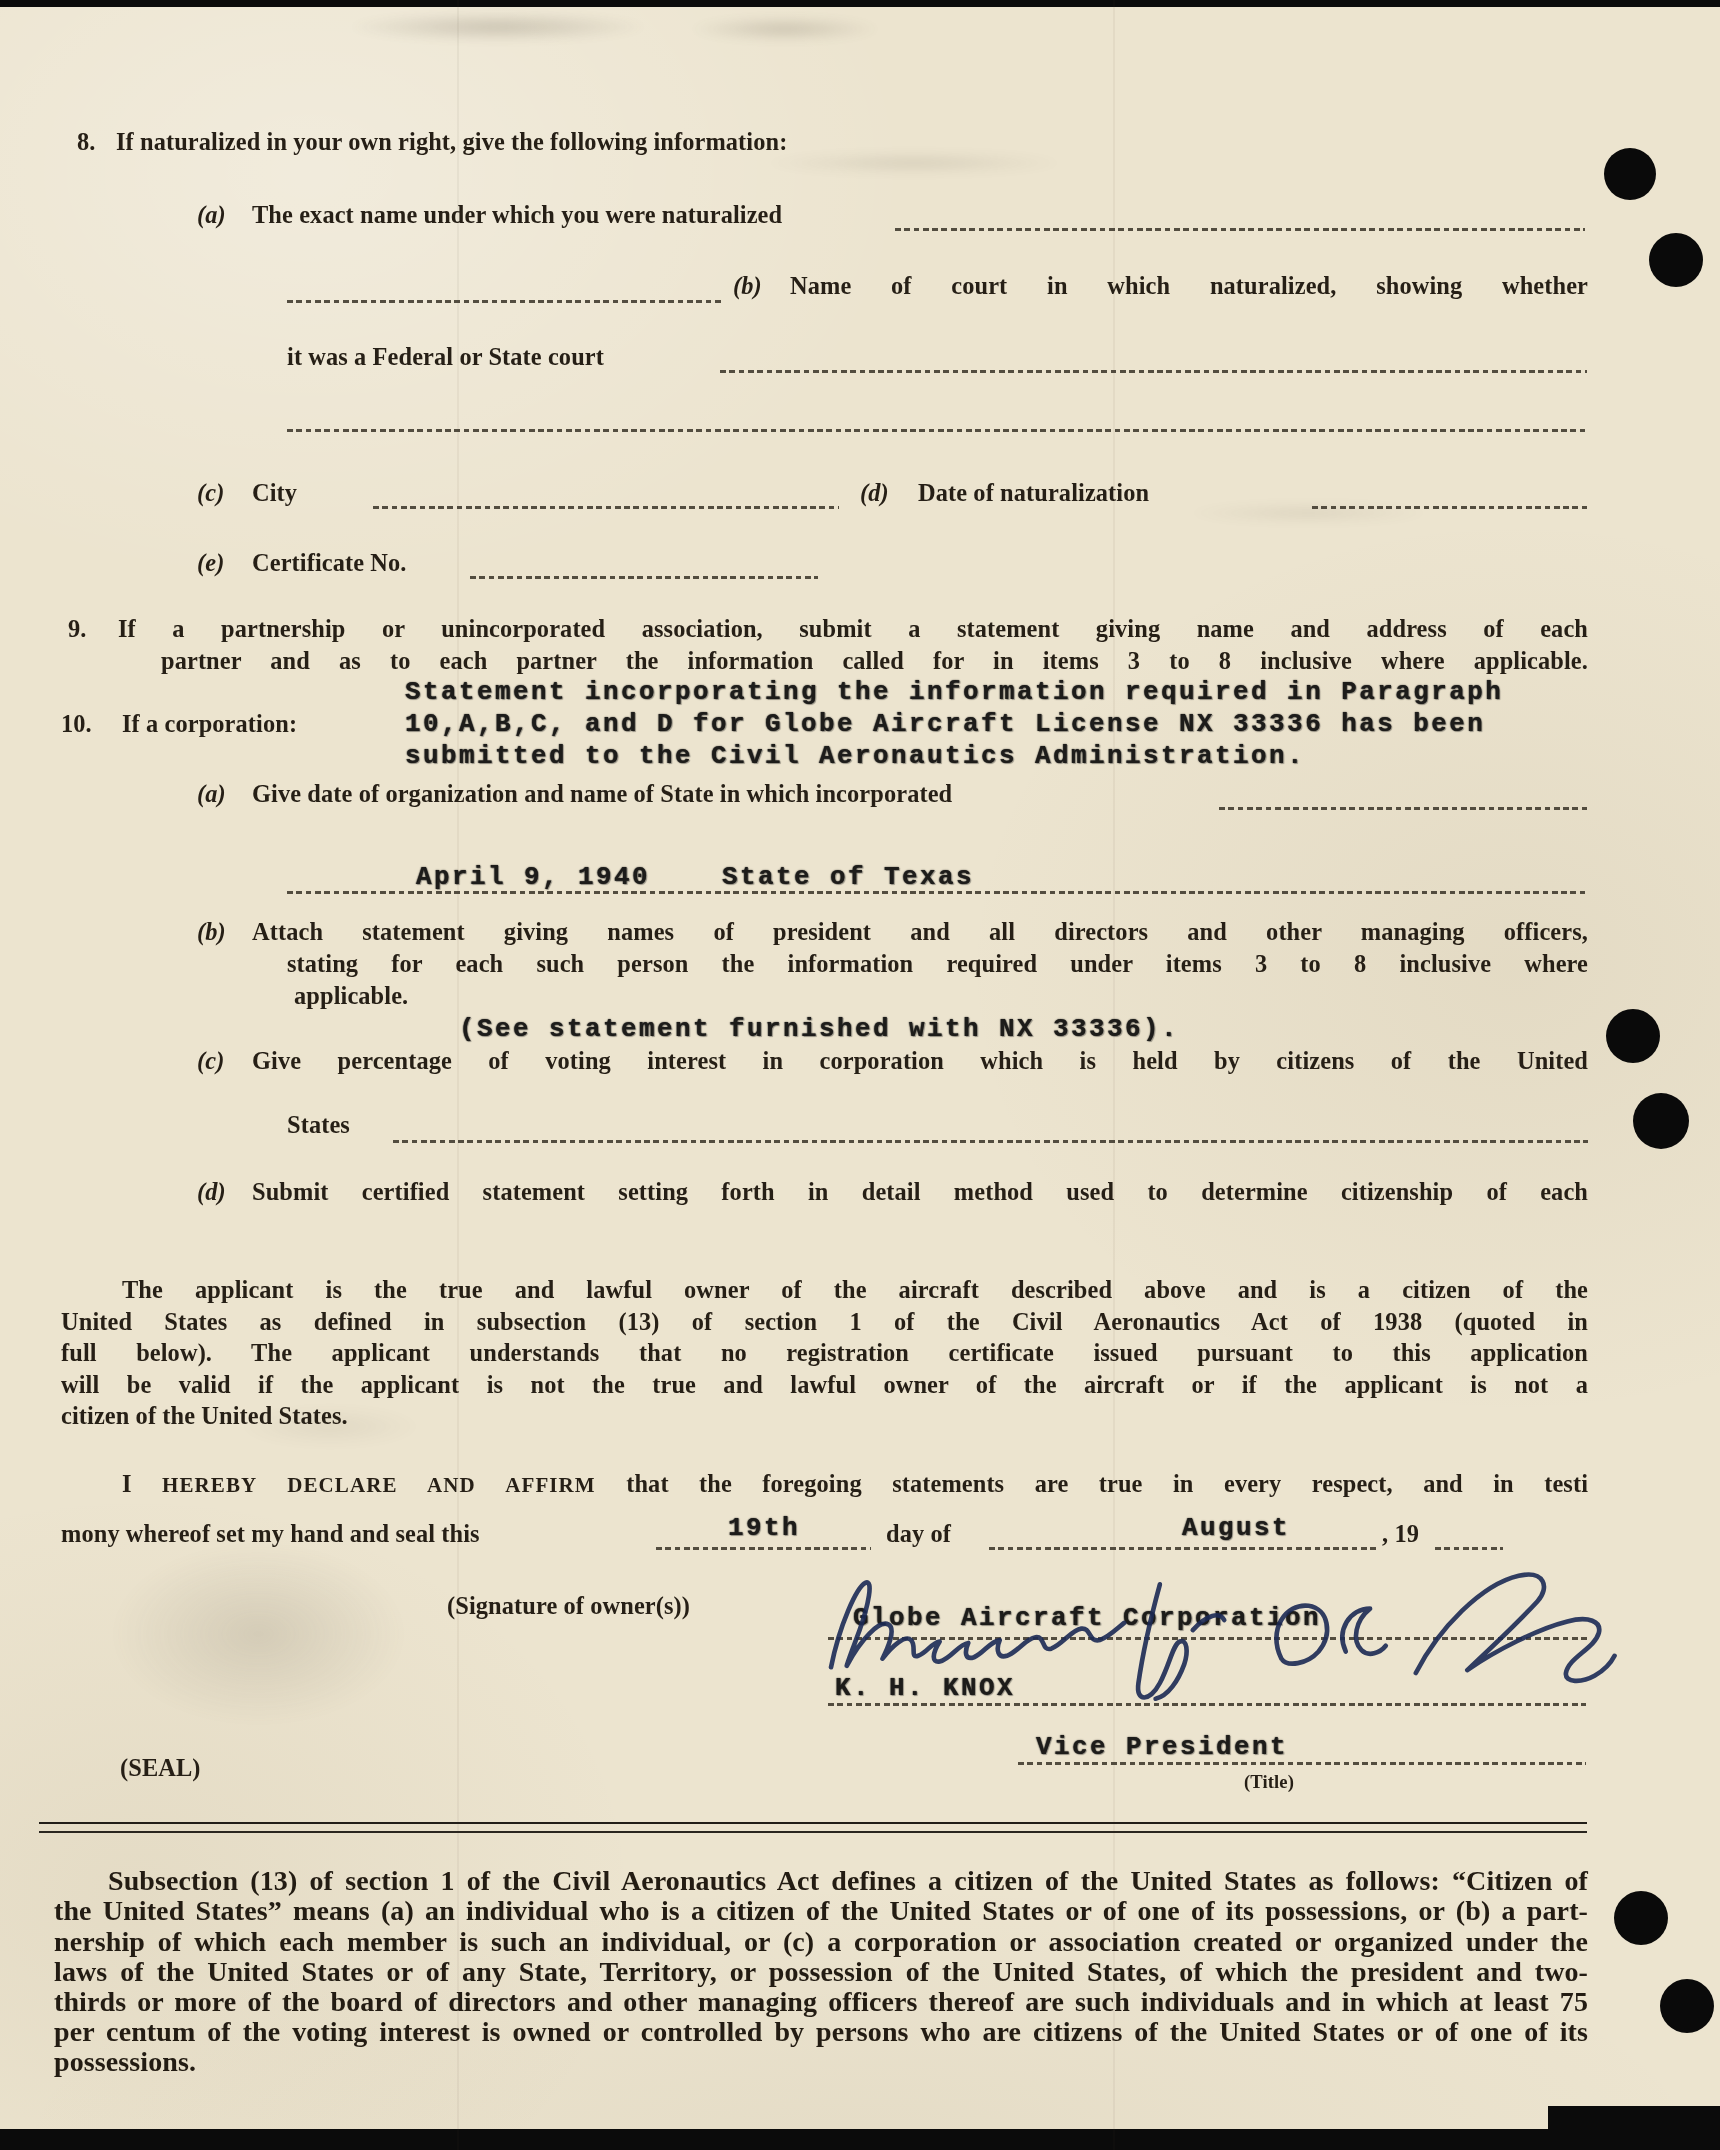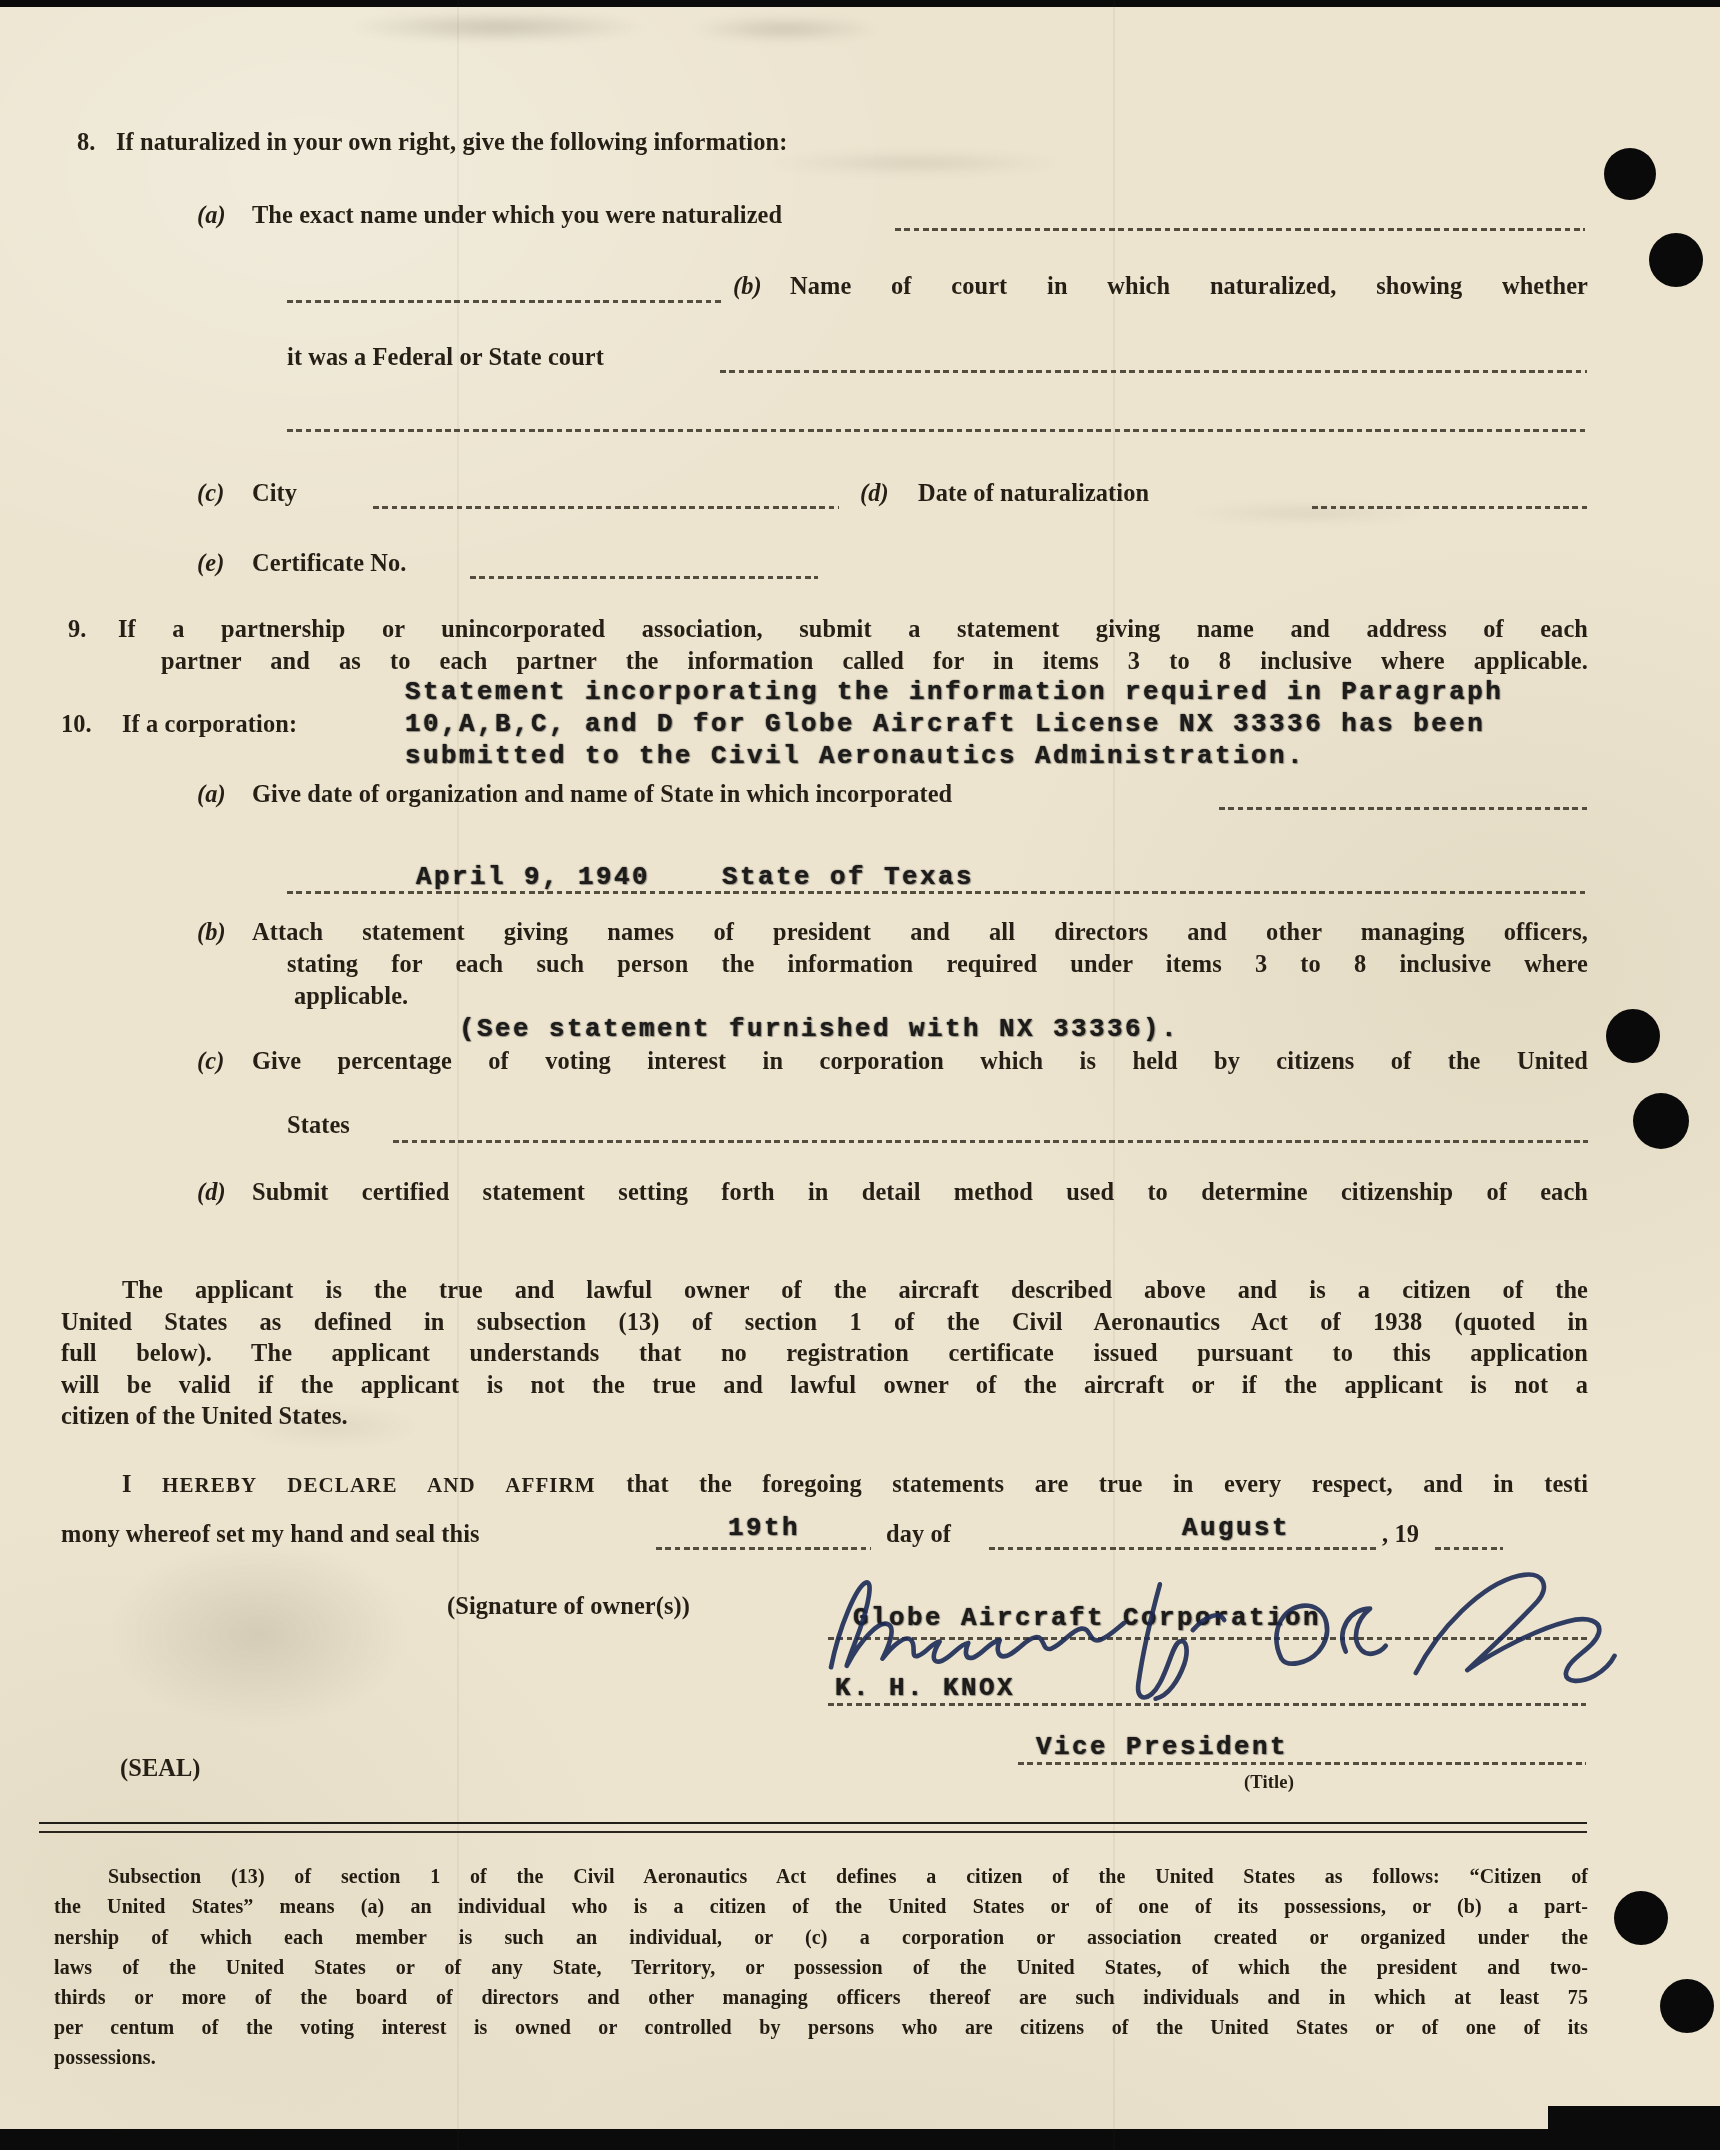--- a/index.html
+++ b/index.html
@@ -8,21 +8,21 @@
     background-image:
       radial-gradient(932px 645px at 18% 8%, rgba(255,255,255,.28), rgba(255,255,255,0) 65%),
       radial-gradient(789px 645px at 88% 45%, rgba(125,105,65,.08), rgba(125,105,65,0) 70%),
       radial-gradient(717px 574px at 8% 88%, rgba(125,105,65,.07), rgba(125,105,65,0) 70%),
       radial-gradient(1147px 358px at 50% 100%, rgba(110,95,60,.06), rgba(110,95,60,0) 75%);
     font-family:"Liberation Serif", serif;}
   .pt{position:absolute;font-weight:700;font-size:24.4px;color:#261f16;letter-spacing:0.1px;white-space:nowrap;}
   .just{white-space:normal;text-align:justify;text-align-last:justify;}
   .it{font-style:italic;}
   .lead-caps{font-size:21px;letter-spacing:1.1px;}
-  .footer-line{font-size:20px;color:#231c13;}
+  .footer-line{font-size:28px;color:#231c13;}
   .cap{font-size:18.6px;}
   .tw{position:absolute;font-family:"Liberation Mono", monospace;font-weight:700;font-size:26px;
       letter-spacing:2.4px;color:#1d1c1a;white-space:pre;
       text-shadow:0 0 1.4px rgba(25,25,25,.85), 1.1px 1.1px 0.7px rgba(25,25,25,.3), -0.7px 0 0.7px rgba(25,25,25,.25);}
   .dots{position:absolute;height:2.9px;opacity:.88;
       background-image:repeating-linear-gradient(90deg,#3e382c 0 5.7px, rgba(0,0,0,0) 5.7px 9.3px);}
   .hole{position:absolute;background:#0a0a0a;border-radius:50%;}
   .bar{position:absolute;background:#0b0b0b;}
   .rule-double{position:absolute;left:39px;top:1822px;width:1548px;height:6.5px;
       border-top:2.9px solid #221e18;border-bottom:2.2px solid #2a261f;}

